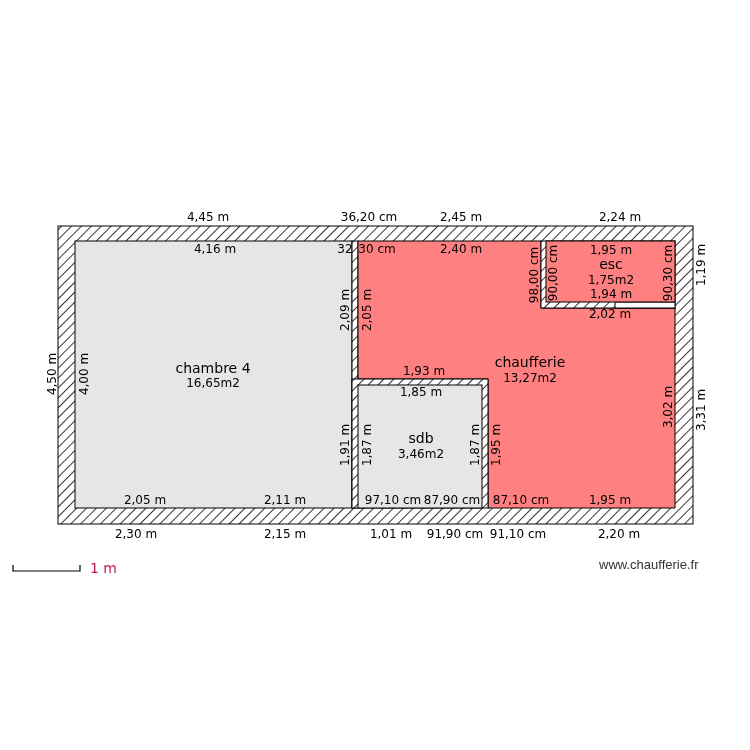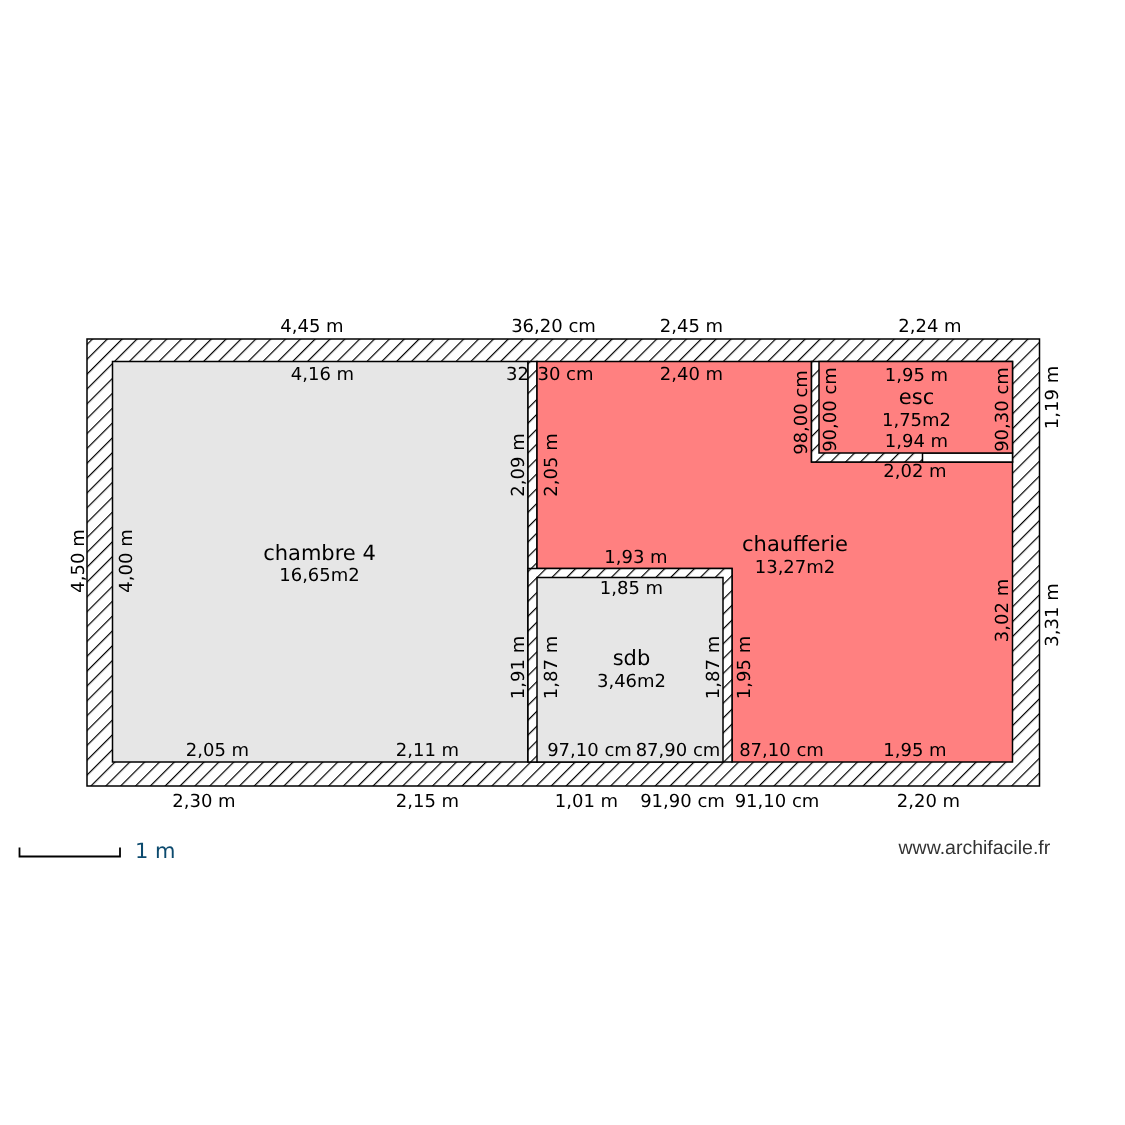--- a/index.html
+++ b/index.html
@@ -2,21 +2,21 @@
 <html><head>
 <meta charset="utf-8">
 <style>
   html, body { margin: 0; padding: 0; background: #ffffff; }
   body { width: 750px; height: 750px; position: relative; overflow: hidden;
          font-family: "DejaVu Sans", sans-serif; }
   #plan { position: absolute; left: 0; top: 0; }
   .dim { font-family: "DejaVu Sans", sans-serif; font-size: 12px; fill: #000; }
   .room-name { font-family: "DejaVu Sans", sans-serif; font-size: 14px; fill: #000; }
   .room-area { font-family: "DejaVu Sans", sans-serif; font-size: 12px; fill: #000; }
-  .scale-label { position: absolute; left: 90px; top: 560px; font-size: 14px; color: #0c4a6e;
+  .scale-label { position: absolute; left: 90px; top: 560px; font-size: 14px; color: #be185d;
                  font-family: "DejaVu Sans", sans-serif; }
   .watermark { position: absolute; left: 599px; top: 557px; font-size: 13px; color: #333;
                font-family: "Liberation Sans", sans-serif; }
 </style>
 </head>
 <body>
 
 <svg id="plan" width="750" height="750" viewBox="0 0 750 750">
   <defs>
     <pattern id="hatch" patternUnits="userSpaceOnUse" width="7" height="7" patternTransform="rotate(45)">
@@ -99,13 +99,13 @@
   <text class="dim" x="285" y="538" text-anchor="middle">2,15 m</text>
   <text class="dim" x="391" y="538" text-anchor="middle">1,01 m</text>
   <text class="dim" x="455" y="538" text-anchor="middle">91,90 cm</text>
   <text class="dim" x="518" y="538" text-anchor="middle">91,10 cm</text>
   <text class="dim" x="619" y="538" text-anchor="middle">2,20 m</text>
 
   <path d="M13,565 L13,571 L80,571 L80,565" fill="none" stroke="#000" stroke-width="1.2"></path>
 </svg>
 
 <div class="scale-label">1 m</div>
-<div class="watermark">www.archifacile.fr</div>
+<div class="watermark">www.chaufferie.fr</div>
 
 </body></html>

